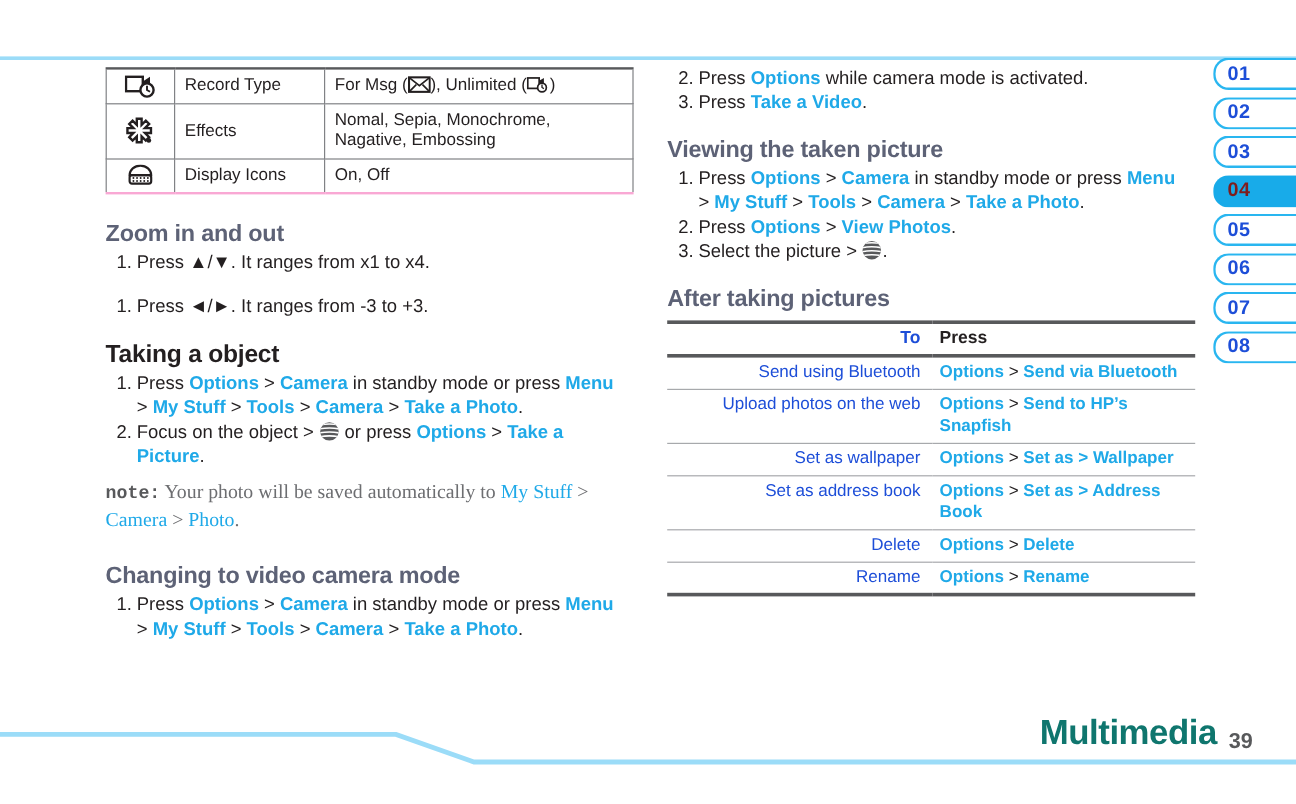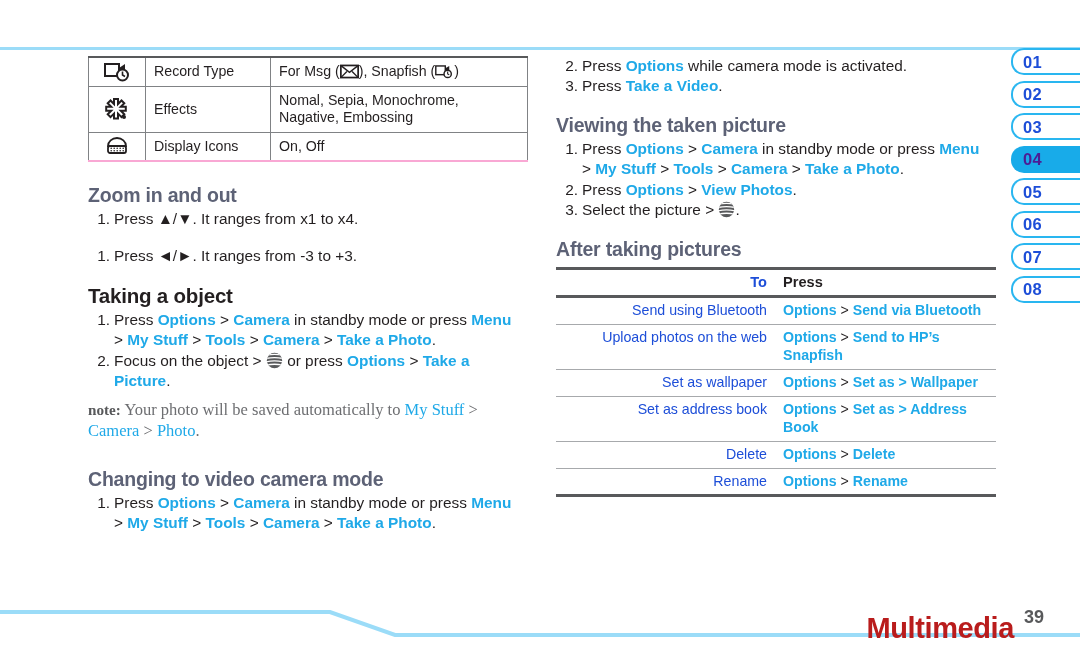--- a/index.html
+++ b/index.html
@@ -92,21 +92,21 @@
 
   
   .note {
     font-family: "Liberation Serif", serif;
     font-size: 16.5px;
     line-height: 1.3;
     color: #6d6e71;
     margin-top: 7px;
   }
   .note .lbl {
-    font-family: Liberation Serif, serif;
+    font-family: Liberation Mono, monospace;
     font-weight: bold;
     color: #58595b;
     font-size: 15.2px;
   }
   .note .b { font-weight: normal; color: #1fa9e8; }
 
   
   table.spec {
     border-collapse: collapse;
     width: 440px;
@@ -192,31 +192,31 @@
     transform: translateY(-50%);
     font-size: 16.5px;
     font-weight: bold;
     color: #1d4ed8;
     letter-spacing: 0.3px;
   }
   .tab.on {
     background: #18abe9;
     border-color: #18abe9;
   }
-  .tab.on span { color: #4c1d95; }
+  .tab.on span { color: #7f1d1d; }
 
   
   .footer-rule { position: absolute; left: 0; top: 600px; width: 1080px; height: 70px; }
   .footer-title {
     position: absolute;
     right: 66px;
-    bottom: 27px;
+    bottom: 44px;
     font-size: 29px;
     font-weight: bold;
-    color: #b91c1c;
+    color: #0f766e;
     letter-spacing: -0.4px;
     line-height: 1;
   }
   .footer-page {
     position: absolute;
     right: 36px;
     bottom: 44px;
     font-size: 18px;
     font-weight: bold;
     color: #58595b;
@@ -238,21 +238,21 @@
             <rect x="1" y="2" width="14" height="12" fill="none" stroke="#231f20" stroke-width="2"></rect>
             <path d="M15 6 L21 2 L21 12 L15 9 Z" fill="#231f20"></path>
             <circle cx="18.5" cy="13" r="5.5" fill="#fff" stroke="#231f20" stroke-width="2"></circle>
             <path d="M18.5 9.5 L18.5 13 L21 14.5" stroke="#231f20" stroke-width="1.6" fill="none"></path>
           </svg>
         </td>
         <td class="nm">Record Type</td>
         <td><span>For Msg (</span><svg class="inline-ic" viewBox="0 0 22 16">
               <rect x="1" y="1" width="20" height="14" fill="none" stroke="#231f20" stroke-width="2"></rect>
               <path d="M1.5 1.5 L11 9 L20.5 1.5 M1.5 14.5 L8 8 M20.5 14.5 L14 8" stroke="#231f20" stroke-width="1.6" fill="none"></path>
-            </svg><span>), Snapfish (</span><svg class="inline-ic" viewBox="0 0 24 18">
+            </svg><span>), Unlimited (</span><svg class="inline-ic" viewBox="0 0 24 18">
               <rect x="1" y="2" width="12" height="11" fill="none" stroke="#231f20" stroke-width="1.8"></rect>
               <path d="M13 5 L18 2 L18 11 L13 8 Z" fill="#231f20"></path>
               <circle cx="16" cy="12" r="4.6" fill="#fff" stroke="#231f20" stroke-width="1.8"></circle>
               <path d="M16 9 L16 12 L18 13.2" stroke="#231f20" stroke-width="1.4" fill="none"></path>
             </svg><span>)</span></td>
       </tr>
       <tr>
         <td class="ic">
           <svg class="glyph" width="24" height="24" viewBox="0 0 24 24">
             <path d="M9 2 h4 v5 l3.5 -3.5 l2.8 2.8 l-3.5 3.5 h5 v4 h-5 l3.5 3.5 l-2.8 2.8 l-3.5 -3.5 v5 h-4 v-5 l-3.5 3.5 l-2.8 -2.8 l3.5 -3.5 h-5 v-4 h5 l-3.5 -3.5 l2.8 -2.8 l3.5 3.5 z" fill="none" stroke="#231f20" stroke-width="2"></path>

